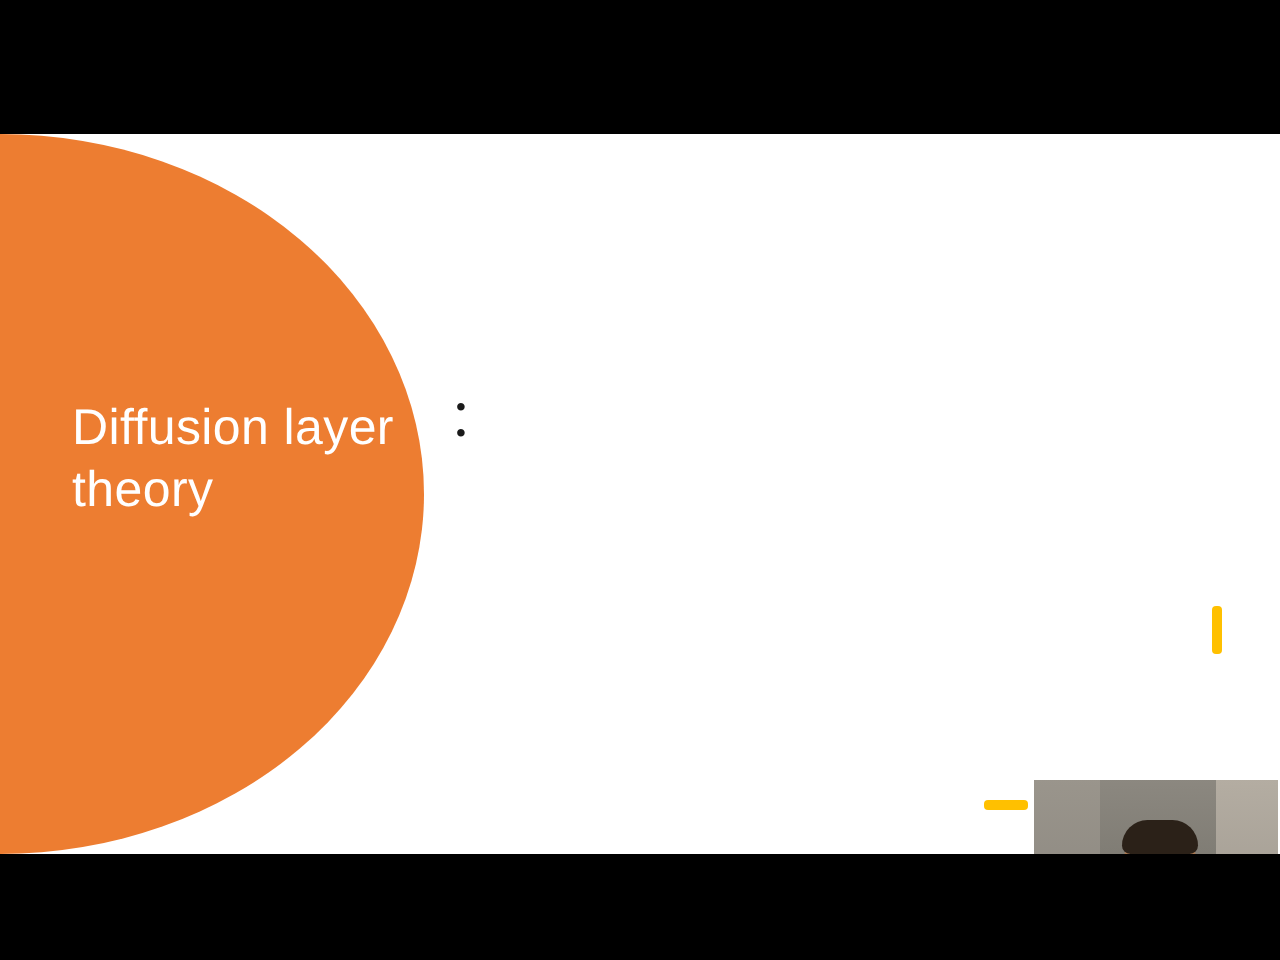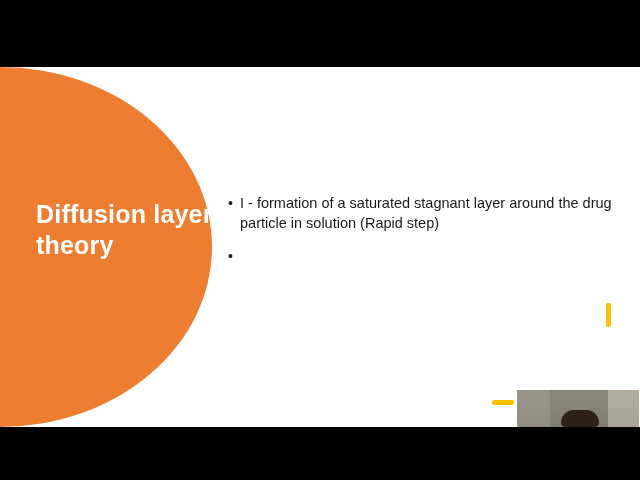--- a/index.html
+++ b/index.html
@@ -41,21 +41,21 @@
     border-bottom-right-radius: 212px 180px;
   }
   .slide-title {
     position: absolute;
     left: 36px;
     top: 132px;
     width: 190px;
     color: #ffffff;
     font-size: 25px;
     line-height: 31px;
-    font-weight: 700;
+    font-weight: 400;
     letter-spacing: 0.2px;
   }
   .bullets {
     position: absolute;
     left: 228px;
     top: 126px;
     width: 394px;
     color: #1a1a1a;
     font-size: 14.5px;
     line-height: 20px;
@@ -145,21 +145,20 @@
 
   <div class="slide">
 
     <div class="orange-shape"></div>
 
     <div class="slide-title">Diffusion layer theory</div>
 
     <div class="bullets">
       <div class="bullet">
         <span class="dot">•</span>
-        <span>I - formation of a saturated stagnant layer around the drug particle in solution (Rapid step)</span>
       </div>
       <div class="bullet">
         <span class="dot">•</span>
       </div>
     </div>
 
     <div class="mark mark-1"></div>
     <div class="mark mark-2"></div>
 
     <div class="webcam">

